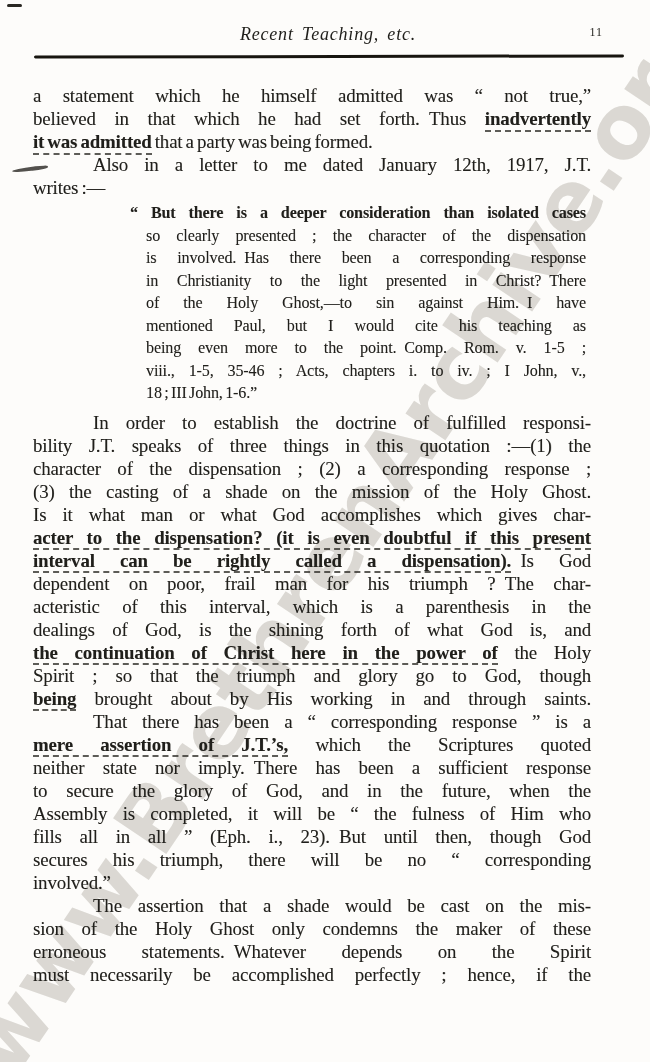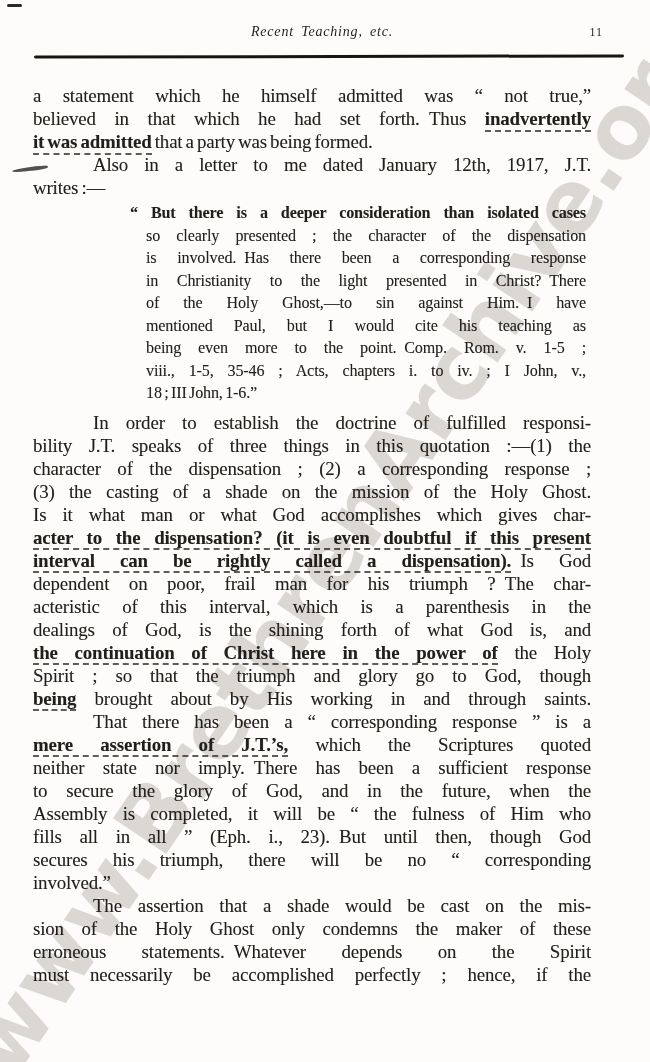--- a/index.html
+++ b/index.html
@@ -12,22 +12,22 @@
   
   .watermark{
     position:absolute;left:340px;top:542px;
     transform:translate(-50%,-50%) rotate(-56deg);
     font-family:"DejaVu Sans","Liberation Sans",sans-serif;
     font-weight:bold;font-size:88px;letter-spacing:-1px;white-space:nowrap;
     z-index:0;user-select:none;
   }
   .hdr{position:absolute;top:24px;left:33px;right:47px;height:26px;z-index:2;}
   .running-title{
-    position:absolute;left:50%;transform:translateX(-50%);margin-left:4px;
-    font-style:italic;font-size:14px;letter-spacing:0.8px;word-spacing:3px;white-space:nowrap;
+    position:absolute;left:50%;transform:translateX(-50%);margin-left:10px;
+    font-style:italic;font-size:18px;letter-spacing:0.8px;word-spacing:3px;white-space:nowrap;
   }
   .page-number{position:absolute;right:0;top:1px;font-size:12px;letter-spacing:1px;}
   .header-rule{
     position:absolute;top:55px;left:34px;width:590px;height:2.6px;
     background:#17150f;transform:rotate(-0.12deg);border-radius:2px;z-index:2;
   }
   .scan-artifact{position:absolute;top:4px;left:7px;width:15px;height:3px;background:#2a2823;border-radius:2px;z-index:2;}
   .text-block{
     position:absolute;top:84px;left:33px;width:558px;z-index:1;
     font-size:18.8px;line-height:23px;letter-spacing:-0.1px;

